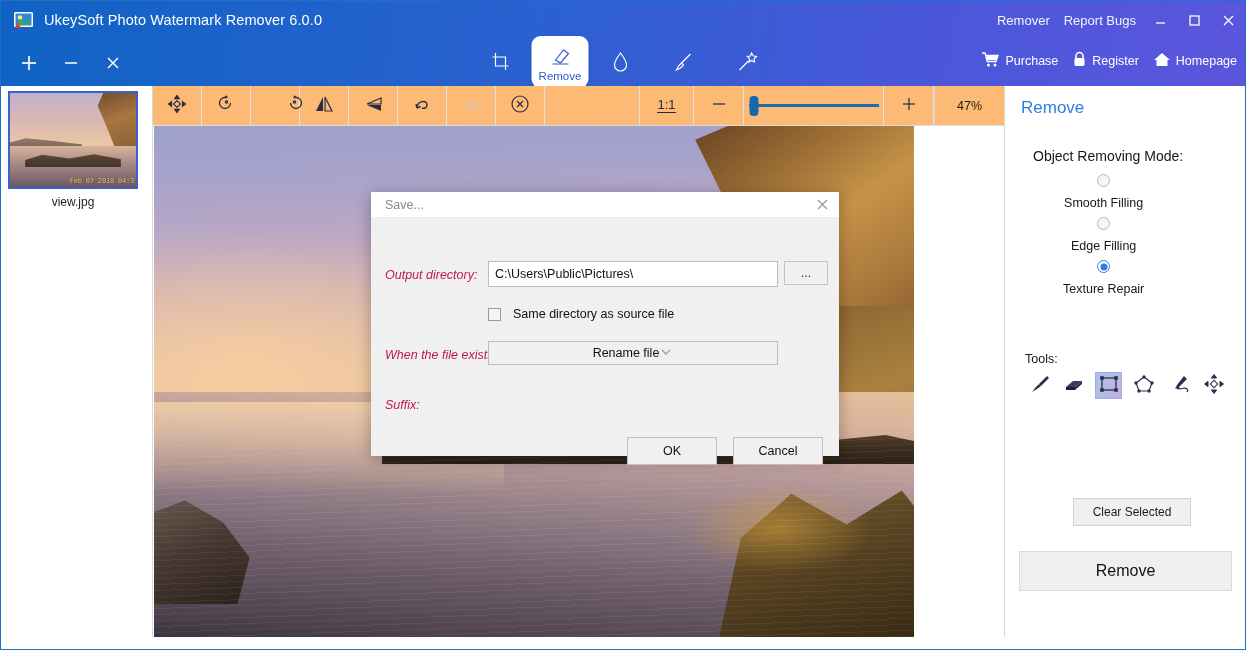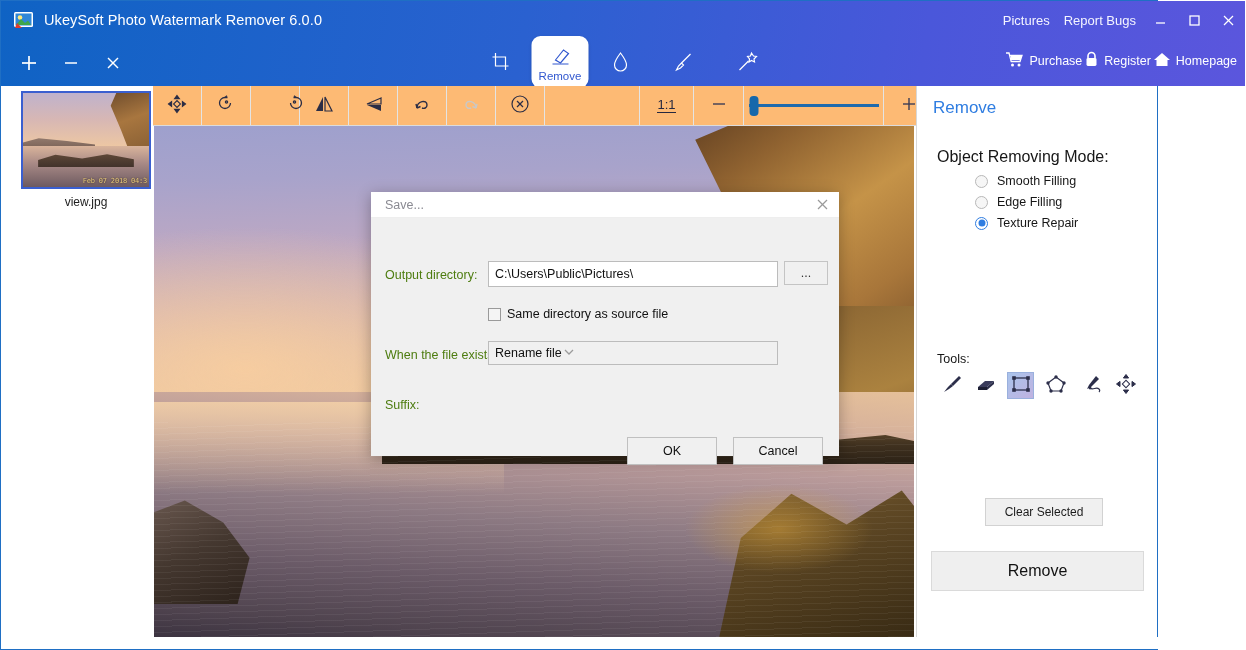--- a/index.html
+++ b/index.html
@@ -2,21 +2,21 @@
 <html><head>
 <meta charset="utf-8">
 <style>
   * { box-sizing: border-box; margin: 0; padding: 0; }
   html, body {
     width: 1246px; height: 650px;
     font-family: "Liberation Sans", sans-serif;
     overflow: hidden; background: #ffffff;
   }
   #app {
-    position: relative; width: 1158px; height: 650px;
+    position: relative; width: 1246px; height: 650px;
     background: #ffffff;
     border: 1px solid #1f6fc4;
   }
 
   
   .header {
     position: absolute; left: 0; top: 0; width: 1244px; height: 85px;
     background: linear-gradient(100deg, #0f63c4 0%, #2a61d0 42%, #4a57da 74%, #5b56dd 100%);
   }
   .title-row {
@@ -69,30 +69,30 @@
   .mode.active {
     background: #ffffff; border-radius: 9px; color: #3258cf;
     height: 52px; margin-top: -3px; width: 57px;
     box-shadow: 0 1px 3px rgba(0,0,0,.12);
     justify-content: center;
   }
   .mode .micon { height: 26px; display:flex; align-items:center; }
   .mode .mlabel { font-size: 11.5px; margin-top: 1px; }
   .header-right-links {
     position: absolute; right: 8px; top: 12px;
-    display: flex; align-items: center; gap: 2px; justify-content: center;
+    display: flex; align-items: center; gap: 14px; justify-content: center;
   }
   .hr-link {
     display: flex; align-items: center; gap: 5px;
     color: #ffffff; font-size: 12.5px; cursor: default; white-space: nowrap;
   }
 
   
   .left-panel {
-    position: absolute; left: 13px; top: 85px; width: 152px; height: 563px;
+    position: absolute; left: 0; top: 85px; width: 152px; height: 563px;
     background: #ffffff; border-right: 1px solid #d8d8d8;
   }
   .thumb-wrap {
     position: absolute; left: 7px; top: 5px; width: 130px;
   }
   .thumb {
     width: 130px; height: 98px; border: 2px solid #3a5fd0;
     position: relative; overflow: hidden; cursor: default;
     background: linear-gradient(170deg,#c6b3c9 0%, #d9b6ad 38%, #e8c3a4 62%, #caa58f 100%);
   }
@@ -246,27 +246,27 @@
   
   .right-panel {
     position: absolute; right: 0; top: 85px; width: 241px; height: 563px;
     background: #ffffff; border-left: 1px solid #d8d8d8;
   }
   .rp-title {
     position:absolute; left: 16px; top: 12px;
     font-size: 17px; color: #2f7de1; cursor: default;
   }
   .rp-mode-label {
-    position:absolute; left: 20px; top: 62px;
-    font-size: 16px; color: #161616; cursor: default;
+    position:absolute; left: 28px; top: 62px;
+    font-size: 14px; color: #161616; cursor: default;
   }
   .radio-list { position:absolute; left: 58px; top: 88px; }
   .radio-row {
     display:flex; align-items:center; gap: 9px;
-    margin-bottom: 7px; cursor: default;
+    margin-bottom: 7px; cursor: default; flex-direction: column;
   }
   .radio-dot {
     width: 13px; height: 13px; border-radius: 50%;
     border: 1px solid #b8b8b8; background: #f6f6f6; flex:none;
     position: relative;
   }
   .radio-dot.on { border-color: #2f7de1; background: #ffffff; }
   .radio-dot.on::after {
     content:''; position:absolute; left:50%; top:50%;
     transform: translate(-50%,-50%);
@@ -313,44 +313,44 @@
     justify-content: space-between; padding: 0 0 0 14px;
     border-bottom: 1px solid #eeeeee;
   }
   .dlg-title { font-size: 12.5px; color: #8a8a92; cursor: default; }
   .dlg-close {
     width: 34px; height: 26px; display:flex; align-items:center;
     justify-content:center; color:#9a9a9a; cursor: default;
   }
   .dlg-body { position: relative; height: 238px; }
   .dlg-lbl {
-    position:absolute; font-size: 12.5px; color: #4d7c0f; cursor: default;
+    position:absolute; font-size: 12.5px; color: #be185d; cursor: default; font-style: italic;
   }
   .dlg-input {
     position:absolute; background:#ffffff; border:1px solid #bcbcbc;
     font-size: 12.5px; color:#111111; padding: 12px 6px;
     display:flex; align-items:center; cursor: text;
   }
   .dlg-btn-sm {
     position:absolute; background:#f0f0f0; border:1px solid #c4c4c4;
     display:flex; align-items:center; justify-content:center;
     font-size: 12.5px; color:#333333; cursor: default;
   }
   .dlg-check-row {
     position:absolute; left: 505px; top: 281px;
-    display:flex; align-items:center; gap: 6px; cursor: default;
+    display:flex; align-items:center; gap: 12px; cursor: default;
   }
   .chk {
     width: 13px; height: 13px; border:1px solid #9a9a9a; background:#f4f4f4;
     flex:none;
   }
   .dlg-select {
     position:absolute; background:#f0f0f0; border:1px solid #bcbcbc;
     font-size: 12.5px; color:#111111; padding: 4px 6px;
-    display:flex; align-items:center; justify-content: flex-start;
+    display:flex; align-items:center; justify-content: center;
     cursor: default;
   }
   .dlg-action {
     position:absolute; background:#f0f0f0; border:1px solid #c0c0c0;
     display:flex; align-items:center; justify-content:center;
     font-size: 12.5px; color:#111111; cursor: default;
   }
   .bottom-strip {
     position:absolute; left:0; bottom:0; width:1244px; height:12px;
     background:#ffffff;
@@ -369,21 +369,21 @@
           <rect x="1" y="2" width="19" height="15" rx="1.5" fill="#ffffff"></rect>
           <rect x="2.5" y="3.5" width="16" height="12" fill="#2f87d8"></rect>
           <circle cx="7" cy="7.5" r="2.3" fill="#ffe97a"></circle>
           <path d="M3 15 L8 9 L12 13 L15 10.5 L18 15 Z" fill="#3fa64a"></path>
           <path d="M4 13 L9 18 L2 18 Z" fill="#e03b2f"></path>
         </svg>
       </div>
       <div class="app-title">UkeySoft Photo Watermark Remover 6.0.0</div>
 
       <div class="title-right">
-        <div class="title-link">Pictures</div>
+        <div class="title-link">Remover</div>
         <div class="title-link">Report Bugs</div>
         <div class="win-btn">
           <svg width="13" height="13" viewBox="0 0 13 13">
               <line x1="2" y1="9" x2="11" y2="9" stroke="#ffffff" stroke-width="1.3"></line>
             </svg>
         </div>
         <div class="win-btn">
           <svg width="13" height="13" viewBox="0 0 13 13">
               <rect x="2" y="2" width="9" height="9" fill="none" stroke="#ffffff" stroke-width="1.3"></rect>
             </svg>

